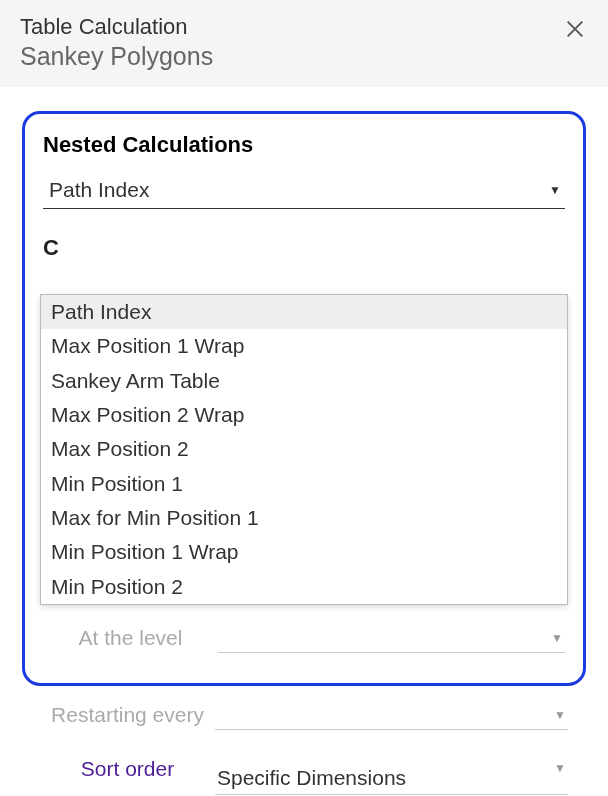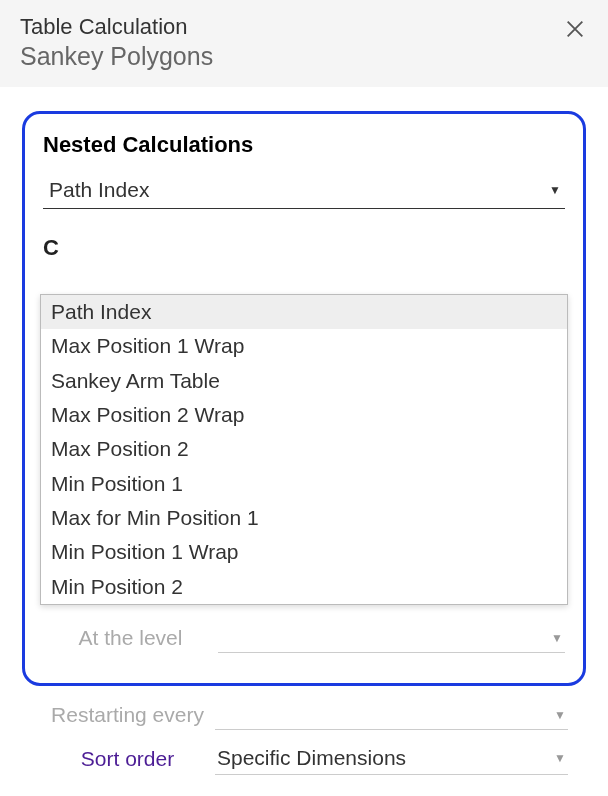--- a/index.html
+++ b/index.html
@@ -121,21 +121,21 @@
       display: flex;
       justify-content: space-between;
       align-items: center;
       min-height: 30px;
     }
     .field-select.disabled { color: #bbb; }
     .field-select .caret2 { font-size: 12px; color: #999; }
     .outer-rows {
       padding: 8px 18px 0 18px;
     }
-    .sort-val { color: #333; }
+    .sort-val { color: #333; margin-top: 20px; }
     .caret-enabled { color: #333; }
   </style>
 </head>
 <body>
 
 <div class="header">
   <div class="header-title">Table Calculation</div>
   <div class="header-sub">Sankey Polygons</div>
   <div class="close">
     <svg viewBox="0 0 24 24">

